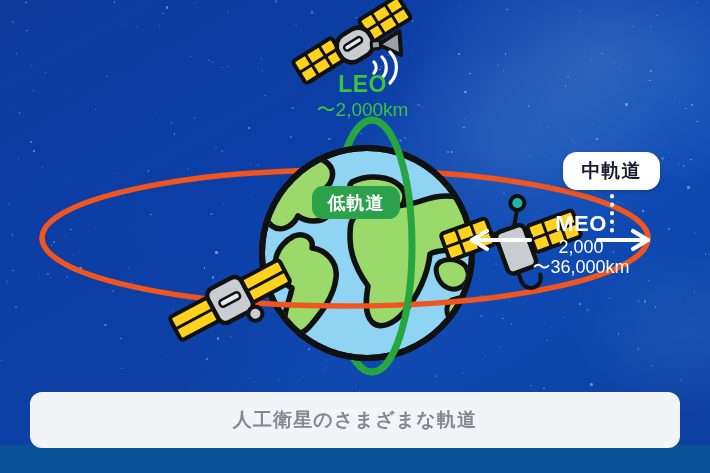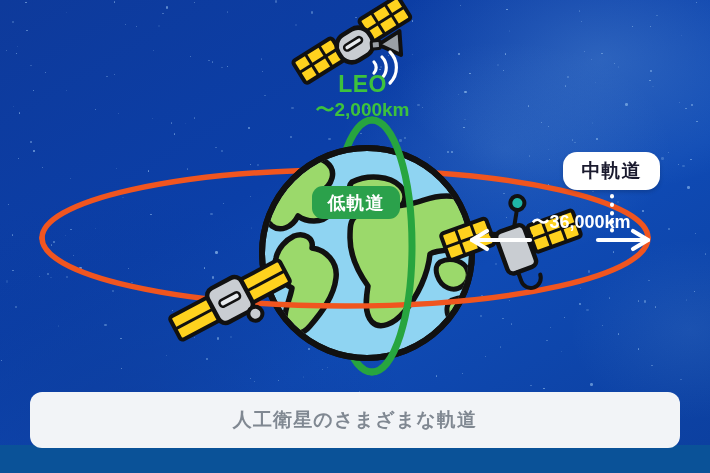--- a/index.html
+++ b/index.html
@@ -27,21 +27,21 @@
     border-radius:13px;font-weight:700;letter-spacing:.055em;white-space:nowrap;
   }
   #badge-geo{left:42px;top:228px;width:106px;height:36px;background:#f05a22;color:#ffffff;font-size:19px;}
   #badge-leo{left:312px;top:186px;width:88px;height:33px;background:#2ba14b;color:#ffffff;font-size:18px;border-radius:11px;}
   #badge-meo{left:563px;top:152px;width:97px;height:38px;background:#ffffff;color:#1a1a2e;font-size:19px;
              border-radius:14px;box-shadow:0 2px 4px rgba(0,0,0,.18);}
 
   
   .lab{position:absolute;text-align:center;line-height:1.12;}
   .lab .big{font-weight:700;letter-spacing:.02em;}
-  .lab .sm{font-weight:700;}
+  .lab .sm{font-weight:400;}
 
   #lab-leo{left:300px;top:72px;width:125px;color:#3dc23d;}
   #lab-leo .big{font-size:23px;}
   #lab-leo .sm{font-size:19px;margin-top:1px;}
 
   #lab-geo{left:170px;top:326px;width:120px;color:#f2632b;}
   #lab-geo .big{font-size:22px;}
   #lab-geo .sm{font-size:18px;margin-top:1px;}
 
   #lab-meo{left:531px;top:212px;width:100px;color:#ffffff;text-align:center;}
@@ -457,20 +457,22 @@
 
   <div class="lab" id="lab-leo">
     <div class="big">LEO</div>
     <div class="sm">〜2,000km</div>
   </div>
 
   <div class="lab" id="lab-geo">
   </div>
 
   <div class="lab" id="lab-meo">
+    <div class="big">MEO</div>
+    <div class="sm">2,000</div>
     <div class="sm">〜36,000km</div>
   </div>
 
   <div id="footer-band"></div>
   <div id="caption">
     <span>人工衛星のさまざまな軌道</span>
   </div>
 </div>
 
 </body></html>

